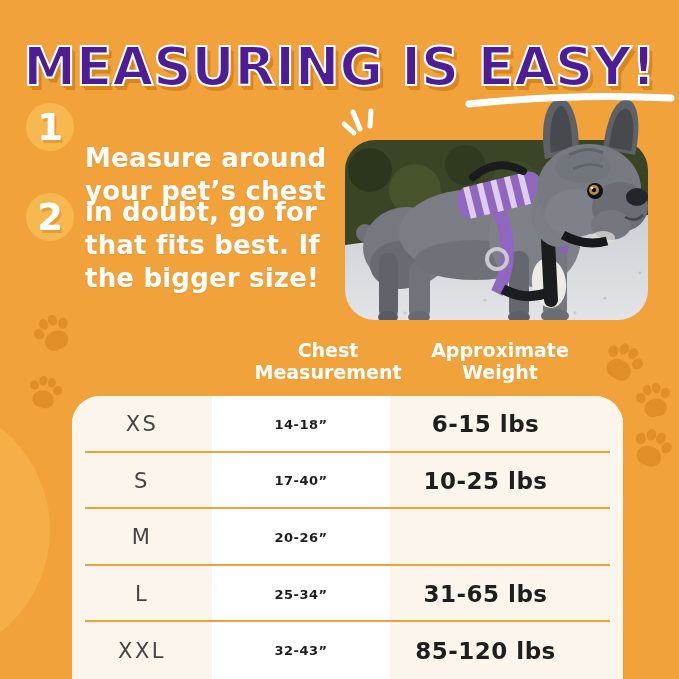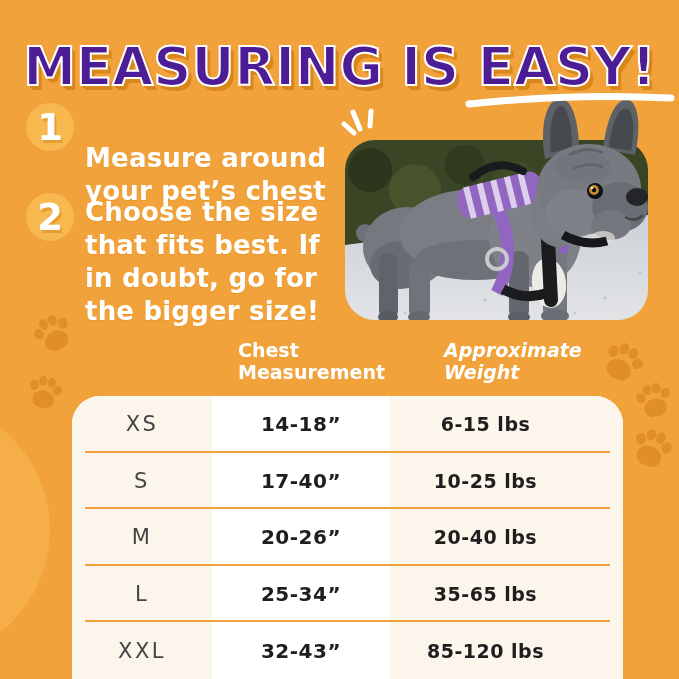--- a/index.html
+++ b/index.html
@@ -40,43 +40,43 @@
     font-size:26px;font-weight:700;line-height:33px;letter-spacing:.2px;
     text-shadow:0 1px 1px rgba(205,125,20,.25);
   }
   .step-1-text{top:106px;margin-top:36px;}
   .step-2-text{top:196px;}
   
   .photo{position:absolute;left:345px;top:95px;z-index:3;}
   .sparkles{position:absolute;left:336px;top:98px;z-index:4;}
   
   .col-header{
-    position:absolute;top:339px;z-index:4;color:#fff;
+    position:absolute;top:339px;z-index:4;color:#fff;text-align:center;
     font-size:19px;font-weight:700;line-height:22px;
   }
   .hdr-chest{left:238px;width:180px;}
-  .hdr-weight{left:444px;width:190px;font-style:italic;}
+  .hdr-weight{left:405px;width:190px;}
   
   .size-table{
     position:absolute;left:72px;top:396px;width:551px;height:283px;
     border-radius:28px 28px 0 0;overflow:hidden;z-index:5;background:#FBF5EB;
     display:flex;flex-direction:column;
   }
   .t-row{position:relative;display:flex;flex:1;}
   .t-row:not(:last-child)::after{
     content:"";position:absolute;left:13px;right:13px;bottom:0;height:2px;
     background:#EFA23C;z-index:3;
   }
   .cell{display:flex;align-items:center;justify-content:center;}
   .cell-size{width:140px;background:#FBF5EB;
     font-size:21px;font-weight:400;color:#454545;letter-spacing:2.5px;}
   .cell-chest{width:178px;background:#FFFFFF;
-    font-size:20px;font-weight:700;color:#1E1E1E;letter-spacing:.5px;}
+    font-size:13px;font-weight:700;color:#1E1E1E;letter-spacing:.5px;}
   .cell-weight{width:233px;background:#FBF5EB;padding-right:42px;box-sizing:border-box;
-    font-size:19px;font-weight:700;color:#1E1E1E;letter-spacing:.5px;}
+    font-size:23px;font-weight:700;color:#1E1E1E;letter-spacing:.5px;}
 </style>
 </head>
 <body>
 
 <svg width="0" height="0" style="position:absolute" aria-hidden="true">
   <defs>
     <g id="pawShape">
       <path d="M32,30 C21,30 13,38 15,47 C17,56 26,59 32,57 C38,59 47,56 49,47 C51,38 43,30 32,30 Z"></path>
       <ellipse cx="13" cy="25" rx="7" ry="8" transform="rotate(-18 13 25)"></ellipse>
       <ellipse cx="25" cy="15" rx="6.5" ry="8"></ellipse>
@@ -115,23 +115,22 @@
 </div>
 <div class="step-text step-1-text">
   <div>Measure around</div>
   <div>your pet’s chest</div>
 </div>
 
 <div class="step-badge badge-2">
   <span>2</span>
 </div>
 <div class="step-text step-2-text">
-  <div>Choose the size</div>
+  <div>in doubt, go for</div>
   <div>that fits best. If</div>
-  <div>in doubt, go for</div>
   <div>the bigger size!</div>
 </div>
 
 <svg class="sparkles" width="52" height="44" viewBox="0 0 52 44">
   <g stroke="#FFFFFF" stroke-width="5" stroke-linecap="round">
     <line x1="17" y1="14" x2="24" y2="31"></line>
     <line x1="35" y1="13" x2="34" y2="28"></line>
     <line x1="8" y1="26" x2="18" y2="35"></line>
   </g>
 </svg>
@@ -251,25 +250,24 @@
     <div class="cell cell-weight">6-15 lbs</div>
   </div>
   <div class="t-row">
     <div class="cell cell-size">S</div>
     <div class="cell cell-chest">17-40”</div>
     <div class="cell cell-weight">10-25 lbs</div>
   </div>
   <div class="t-row">
     <div class="cell cell-size">M</div>
     <div class="cell cell-chest">20-26”</div>
-    <div class="cell cell-weight">20-40 lbs</div>
   </div>
   <div class="t-row">
     <div class="cell cell-size">L</div>
     <div class="cell cell-chest">25-34”</div>
-    <div class="cell cell-weight">35-65 lbs</div>
+    <div class="cell cell-weight">31-65 lbs</div>
   </div>
   <div class="t-row">
     <div class="cell cell-size">XXL</div>
     <div class="cell cell-chest">32-43”</div>
     <div class="cell cell-weight">85-120 lbs</div>
   </div>
 </div>
 
 </body></html>

